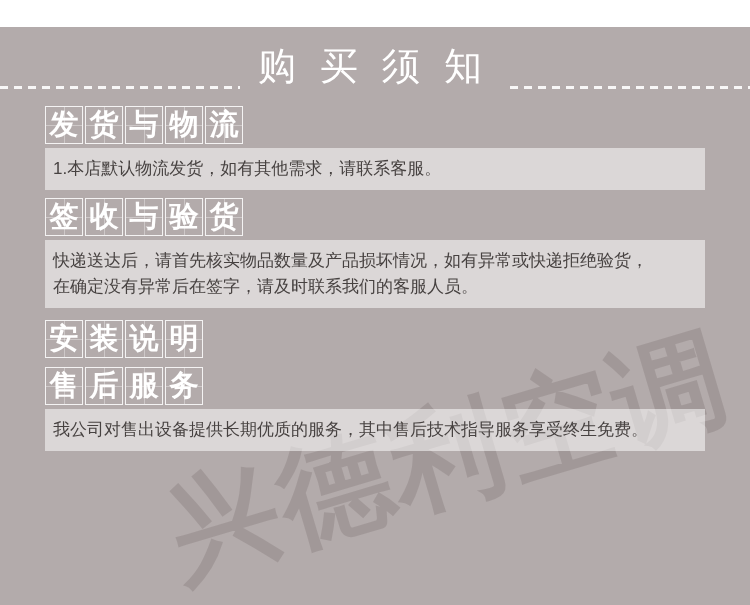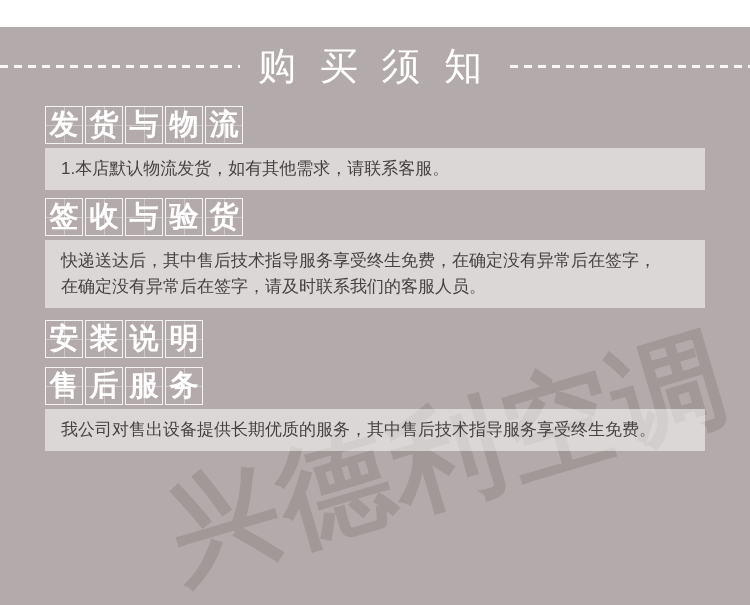--- a/index.html
+++ b/index.html
@@ -31,21 +31,21 @@
     transform:rotate(-16.5deg);
     transform-origin:0 50%;
     pointer-events:none;
   }
   
   .title-row{
     position:relative;z-index:2;
     margin-top:16px;
     height:46px;
     display:flex;
-    align-items:center;
+    align-items:flex-end;
   }
   .dash{
     flex:1;
     height:3px;
     background:repeating-linear-gradient(90deg,rgba(255,255,255,0.9) 0 8px,transparent 8px 14px);
   }
   .title{
     margin:0 4px 0 18px;
     font-family:"Liberation Serif",serif;
     font-weight:normal;
@@ -72,21 +72,21 @@
     font-size:29px;
     color:#ffffff;
     background:
       linear-gradient(rgba(255,255,255,0.35),rgba(255,255,255,0.35)) center/100% 1px no-repeat,
       linear-gradient(rgba(255,255,255,0.35),rgba(255,255,255,0.35)) center/1px 100% no-repeat;
   }
   
   .panel{
     position:relative;z-index:2;
     margin:4px 45px 0 45px;
-    padding:8px 16px;
+    padding:8px 8px;
     background:rgba(255,255,255,0.52);
     color:#474241;
     font-size:17px;
     line-height:26px;
   }
   .mt-s1{margin-top:17px;}
   .mt-s2{margin-top:8px;}
   .mt-s3{margin-top:12px;}
   .mt-s4{margin-top:9px;}
   .line{white-space:nowrap;}
@@ -122,21 +122,21 @@
 
     <section>
       <div class="sec-title mt-s2">
           <span class="char-box">签</span>
           <span class="char-box">收</span>
           <span class="char-box">与</span>
           <span class="char-box">验</span>
           <span class="char-box">货</span>
         </div>
       <div class="panel">
-          <div class="line">快递送达后，其中售后技术指导服务享受终生免费，在确定没有异常后在签字，</div>
+          <div class="line">快递送达后，请首先核实物品数量及产品损坏情况，如有异常或快递拒绝验货，</div>
           <div class="line">在确定没有异常后在签字，请及时联系我们的客服人员。</div>
         </div>
     </section>
 
     <section>
       <div class="sec-title mt-s3">
           <span class="char-box">安</span>
           <span class="char-box">装</span>
           <span class="char-box">说</span>
           <span class="char-box">明</span>

